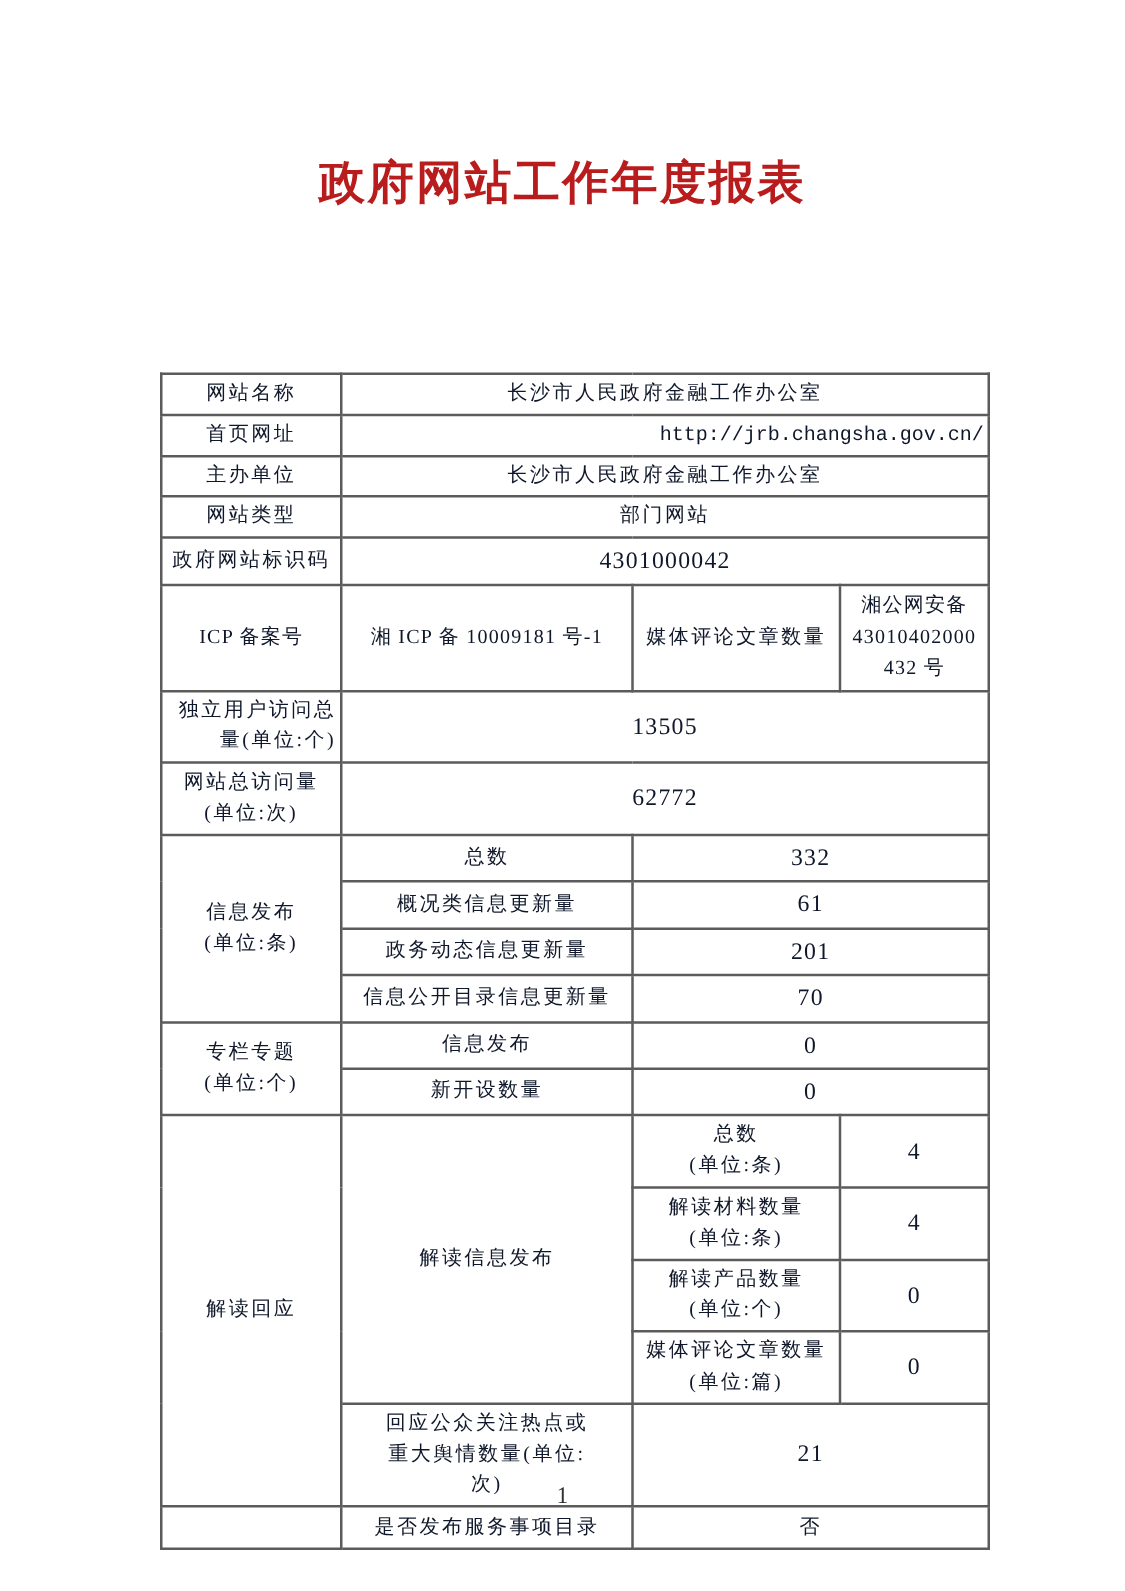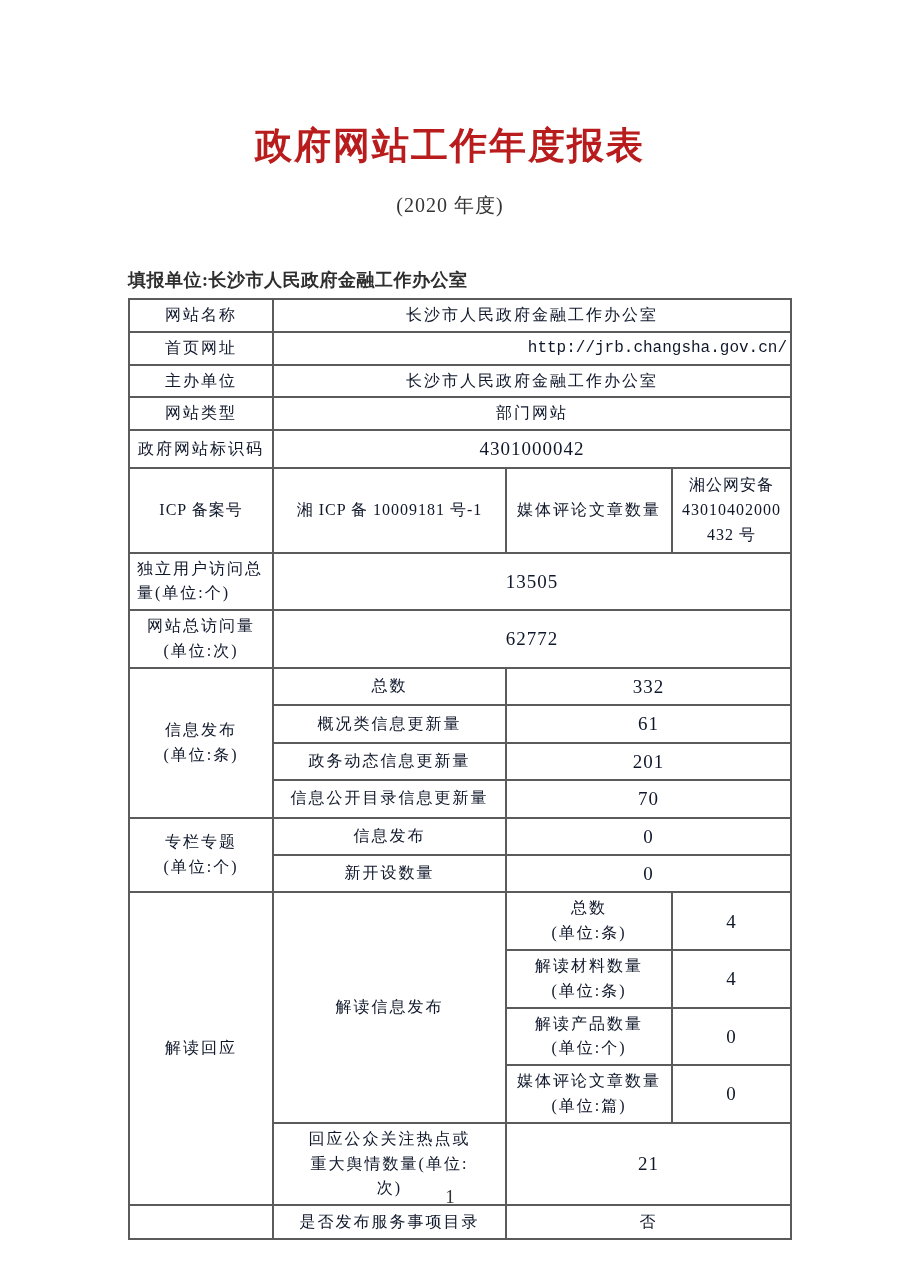--- a/index.html
+++ b/index.html
@@ -70,42 +70,40 @@
   table.report td.mono {
     font-family: "Liberation Mono", "DejaVu Sans Mono", monospace;
     font-size: 16px;
     letter-spacing: 0;
     text-align: right;
   }
   table.report td.mixed {
     letter-spacing: 1px;
   }
   table.report td.left-label {
-    text-align: left;
+    text-align: right;
     padding-left: 7px;
     border-radius: 22px;
   }
   .page-number {
     position: absolute;
     top: 1186px;
     left: 0;
     width: 900px;
     text-align: center;
     font-size: 19px;
     color: #333333;
   }
 </style>
 </head>
 <body>
 
 <div class="page">
 
   <div class="doc-title">政府网站工作年度报表</div>
-  <div class="doc-subtitle">(2020 年度)</div>
-  <div class="filler-unit">填报单位:长沙市人民政府金融工作办公室</div>
 
   <table class="report">
     <colgroup>
       <col style="width:144px">
       <col style="width:233px">
       <col style="width:166px">
       <col style="width:119px">
     </colgroup>
 
     <tbody>

